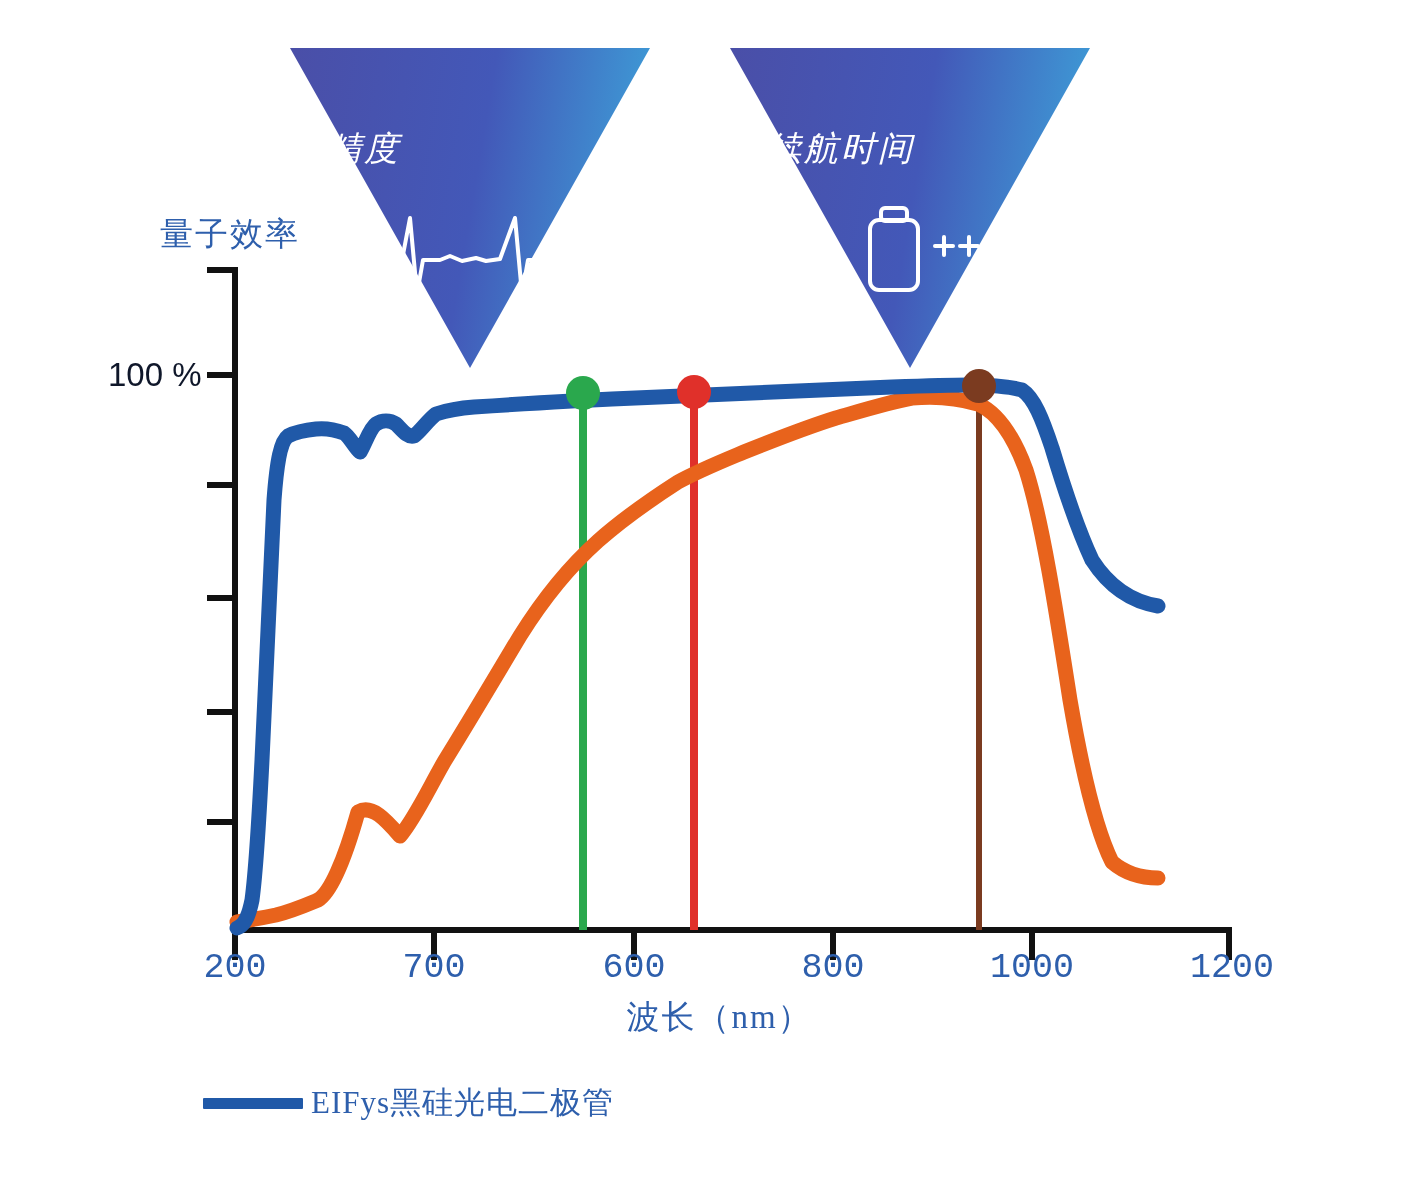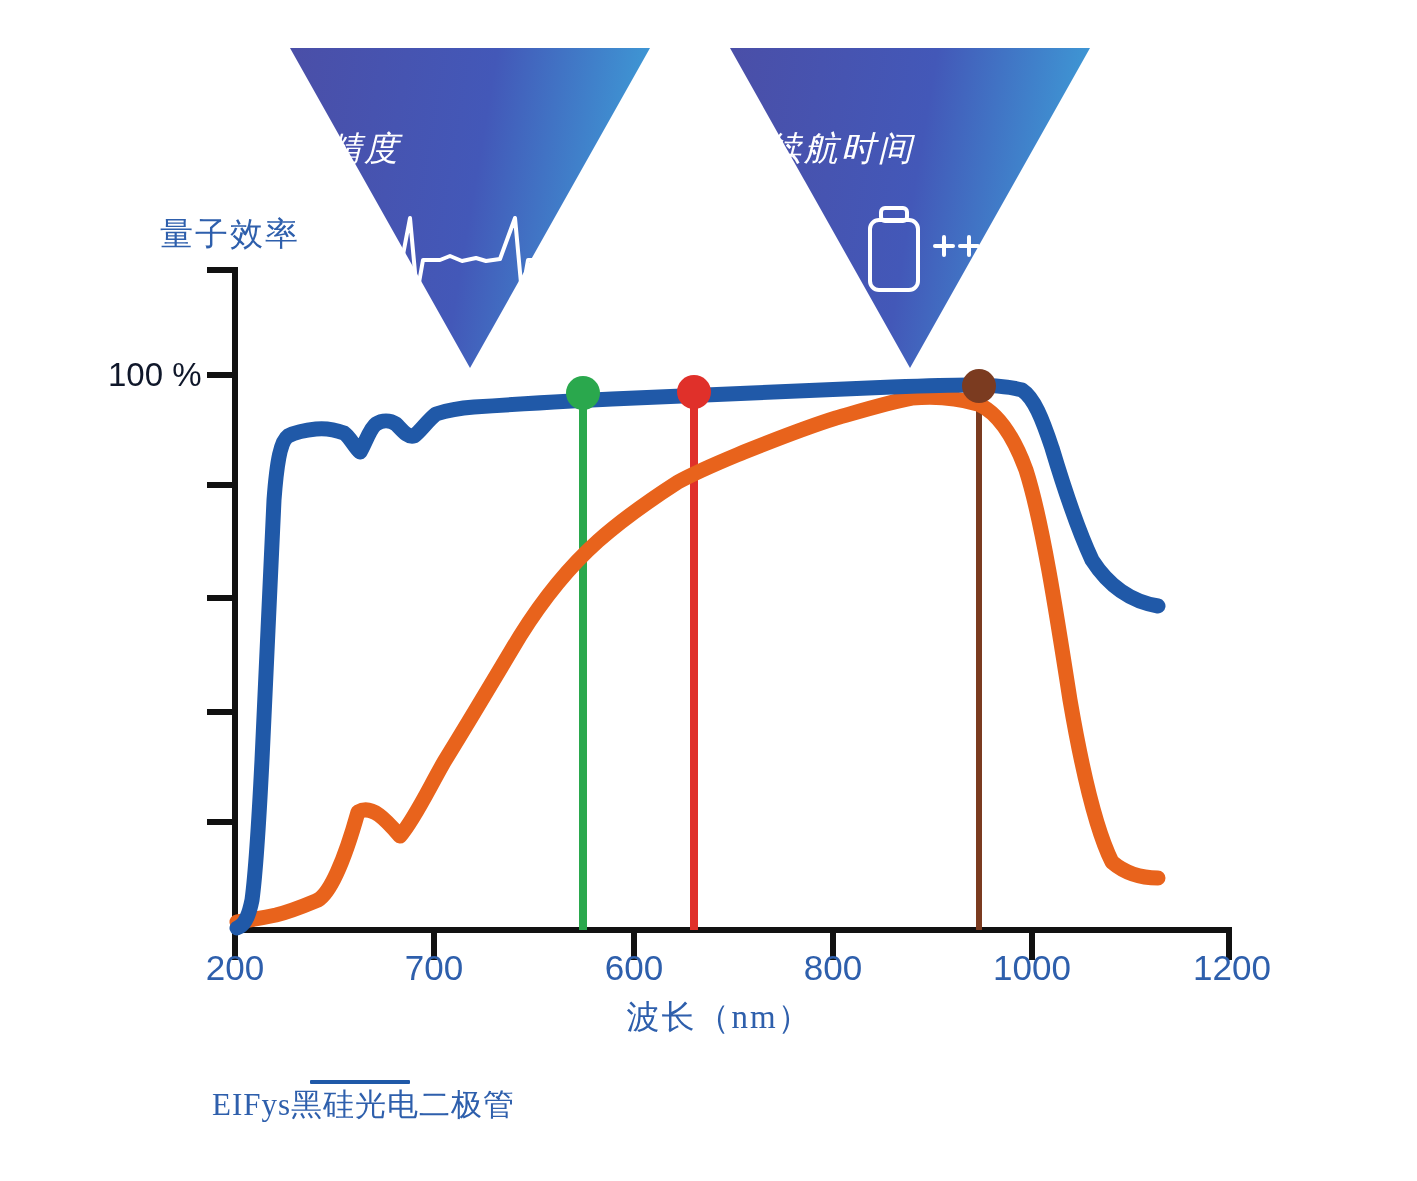--- a/index.html
+++ b/index.html
@@ -24,29 +24,29 @@
 
   .axis-title{position:absolute;color:#2E5FAC;
       font-family:"Liberation Serif","DejaVu Serif",serif;}
   #ylabel{left:160px;top:212px;font-size:33px;letter-spacing:2px;}
   #xlabel{left:0;top:995px;width:1417px;text-align:center;font-size:33px;letter-spacing:2px;margin-left:11px;}
   #ytick-label{left:108px;top:356px;font-size:33px;color:#0f172a;
       font-family:"Liberation Sans","DejaVu Sans",sans-serif;}
 
   .xtick-label{position:absolute;top:948px;font-size:35px;color:#2E5FAC;
       text-align:center;width:120px;
-      font-family:Liberation Sans, sans-serif;}
+      font-family:Liberation Mono, monospace;}
 
   
   #legend{position:absolute;left:196px;top:1080px;width:1020px;height:46px;}
   .leg-item{position:absolute;top:0;height:46px;display:flex;align-items:center;}
   .leg-swatch{width:100px;height:11px;border-radius:1px;margin-right:8px;}
   .leg-text{font-size:31px;color:#2E5FAC;
       font-family:"Liberation Serif","DejaVu Serif",serif;letter-spacing:1px;white-space:nowrap;}
-  #leg-blue{left:16px;flex-direction:column;}
+  #leg-blue{left:7px;}
   #leg-orange{left:530px;}
 </style>
 </head>
 <body>
 
 <div id="root">
 
   <div class="badge" id="badge-precision">
     <svg class="tri" viewBox="0 0 360 320">
       <defs>

